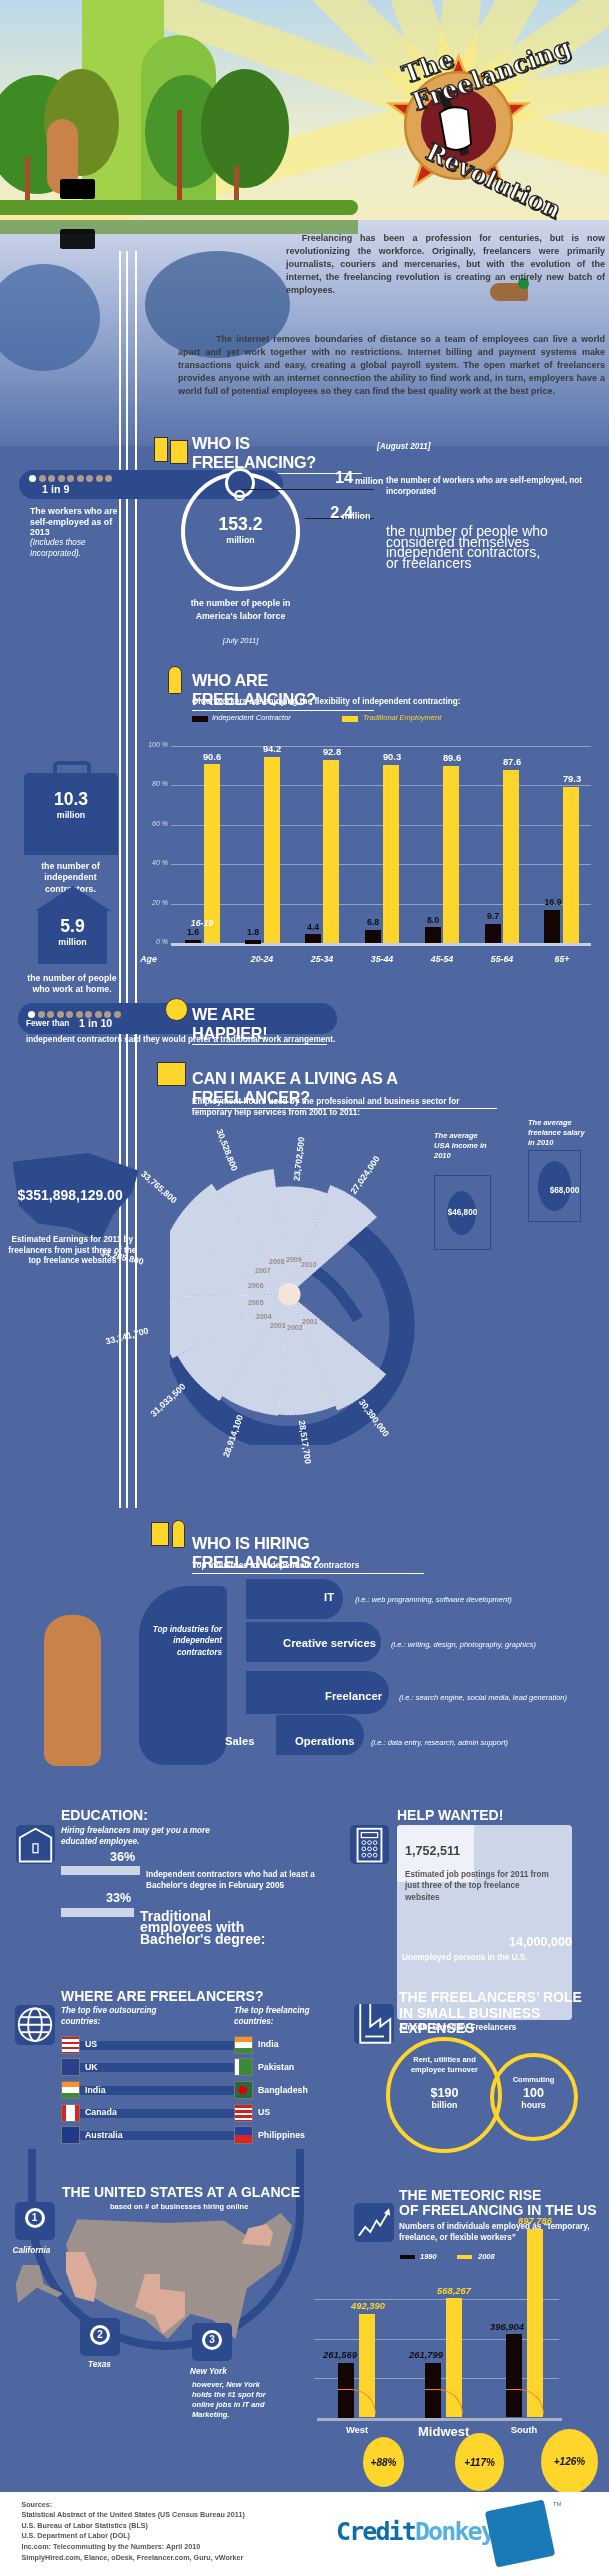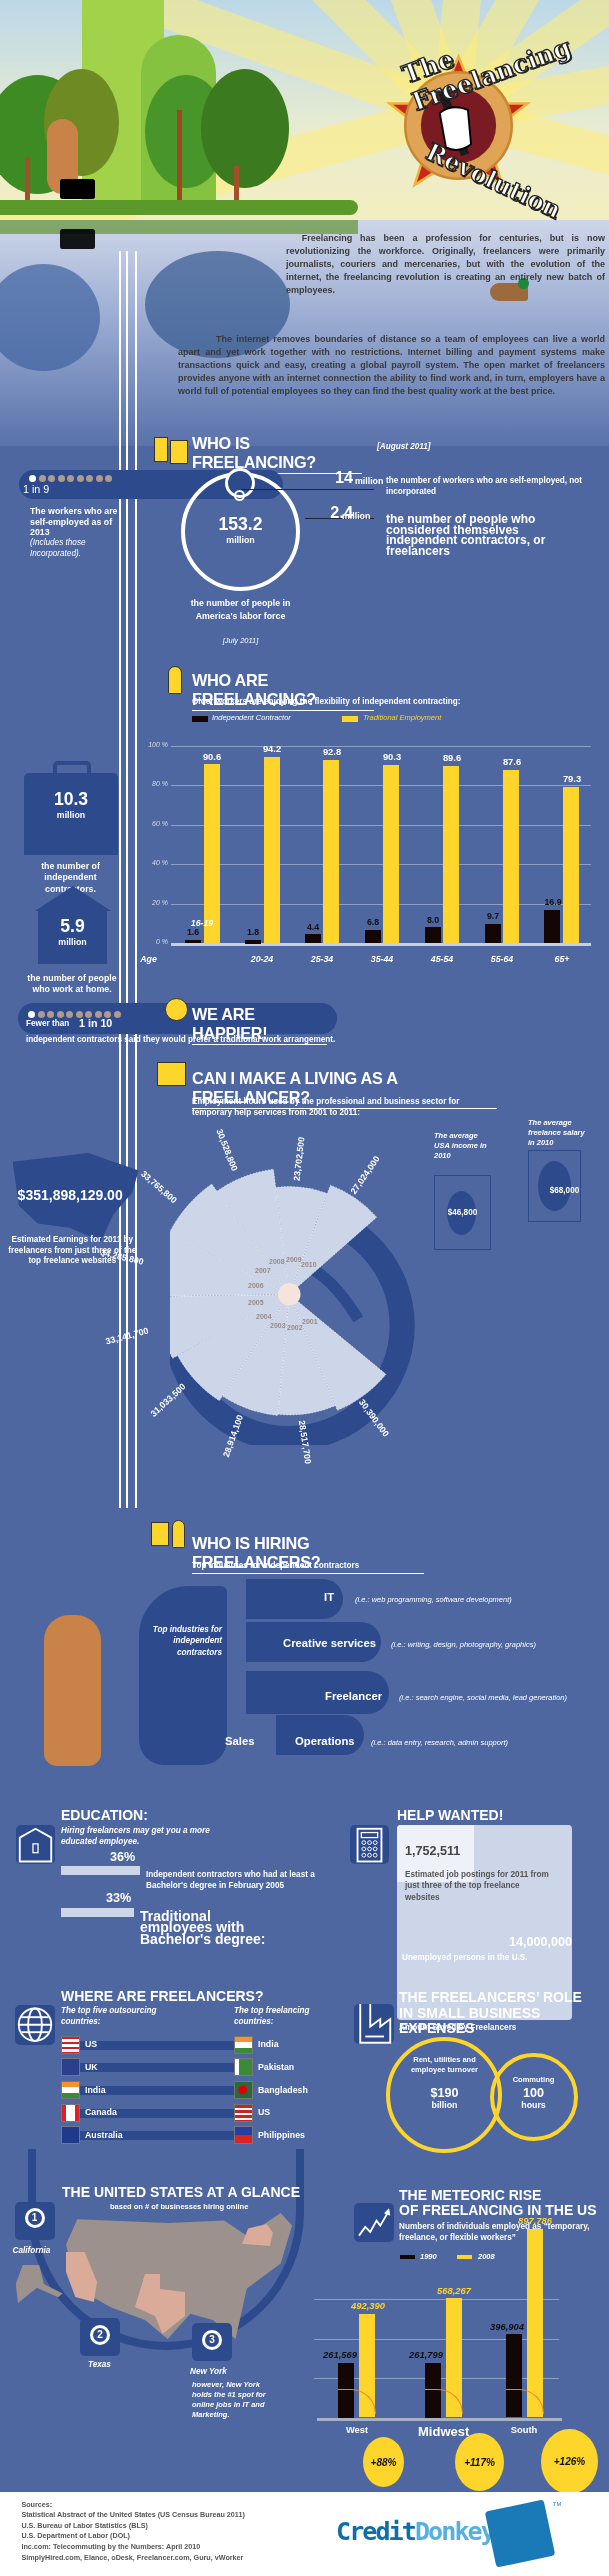--- a/index.html
+++ b/index.html
@@ -98,41 +98,41 @@
 
 <div class="abs" style="left:154px;top:437px;width:14px;height:25px;background:#fdd52b;border:1.3px solid #333"></div>
 <div class="abs" style="left:170px;top:440px;width:17.6px;height:24px;background:#fdd52b;border:1.3px solid #333"></div>
 <div class="sechead" style="left:192px;top:434px;width:170px">WHO IS FREELANCING?</div>
 <div class="abs" style="left:377px;top:442px;font-size:8.2px;font-weight:bold;font-style:italic">[August 2011]</div>
 
 <div class="pill" style="left:19px;top:470px;width:264px;height:29px">
   <div style="position:absolute;left:10px;top:3.1px">
     <span class="dot w"></span><span class="dot"></span><span class="dot"></span><span class="dot"></span><span class="dot"></span><span class="dot"></span><span class="dot"></span><span class="dot"></span><span class="dot"></span>
   </div>
-  <div style="position:absolute;left:4px;top:12.6px;font-weight:normal;font-size:10.7px">1 in 9</div>
+  <div style="position:absolute;left:23px;top:12.6px;font-weight:bold;font-size:10.7px">1 in 9</div>
 </div>
 <div class="abs" style="left:30px;top:506px;width:94px;font-weight:bold;font-size:8.8px;line-height:10.7px">The workers who are self-employed as of 2013</div>
 <div class="abs" style="left:30px;top:538px;width:75px;font-style:italic;font-size:8.2px;line-height:10.7px">(Includes those Incorporated).</div>
 
 <div class="abs" style="left:181px;top:472px;width:119px;height:119px;border:4.4px solid #fff;border-radius:50%"></div>
 <div class="abs" style="left:225px;top:468px;width:30px;height:30px;border:3.1px solid #fff;border-radius:50%;background:#2c4a8c"></div>
 <div class="abs" style="left:234px;top:490px;width:11.3px;height:11.3px;border:2.5px solid #fff;border-radius:50%"></div>
 <div class="abs" style="left:241px;top:489px;width:133px;height:0.6px;background:#223"></div>
 <div class="abs" style="left:305px;top:518px;width:69px;height:0.6px;background:#223"></div>
 <div class="circtxt" style="left:209px;top:514px;width:63px;font-size:17.6px">153.2</div>
 <div class="circtxt" style="left:209px;top:535px;width:63px;font-size:8.8px">million</div>
 <div class="circtxt" style="left:181px;top:597px;width:119px;font-size:8.8px;line-height:13px">the number of people in America's labor force</div>
 <div class="circtxt" style="left:209px;top:636px;width:63px;font-size:7.5px;font-style:italic;font-weight:normal">[July 2011]</div>
 
 <div class="abs" style="left:308px;top:468px;font-size:16.3px;font-weight:bold;width:45px;text-align:right">14</div>
 <div class="abs" style="left:355px;top:476px;font-size:8.8px;font-weight:bold">million</div>
 <div class="abs" style="left:386px;top:476px;width:201px;font-size:8.2px;font-weight:bold;line-height:10.7px">the number of workers who are self-employed, not incorporated</div>
 <div class="abs" style="left:308px;top:503px;font-size:16.3px;font-weight:bold;width:45px;text-align:right">2.4</div>
 <div class="abs" style="left:342px;top:511px;font-size:8.8px;font-weight:bold">million</div>
-<div class="abs" style="left:386px;top:514px;width:170px;font-size:12px;font-weight:bold;line-height:10.7px">the number of people who considered themselves independent contractors, or freelancers</div>
+<div class="abs" style="left:386px;top:526px;width:170px;font-size:14px;font-weight:normal;line-height:10.7px">the number of people who considered themselves independent contractors, or freelancers</div>
 
 <div class="abs" style="left:168px;top:666px;width:14px;height:28px;background:#fdd52b;border:1.3px solid #333;border-radius:7px 7px 1.3px 1.3px"></div>
 <div class="sechead" style="left:192px;top:671px;width:182px">WHO ARE FREELANCING?</div>
 <div class="sub" style="left:192px;top:697px">Older workers are enjoying the flexibility of independent contracting:</div>
 
 <div class="abs" style="left:192px;top:716px;width:16.3px;height:6.3px;background:#150606"></div>
 <div class="abs" style="left:212px;top:713px;font-size:7.5px;font-style:italic;color:#fff">Independent Contractor</div>
 <div class="abs" style="left:342px;top:716px;width:16.3px;height:6.3px;background:#fdd52b"></div>
 <div class="abs" style="left:363px;top:713px;font-size:7.5px;font-style:italic;color:#fdd52b">Traditional Employment</div>
 

